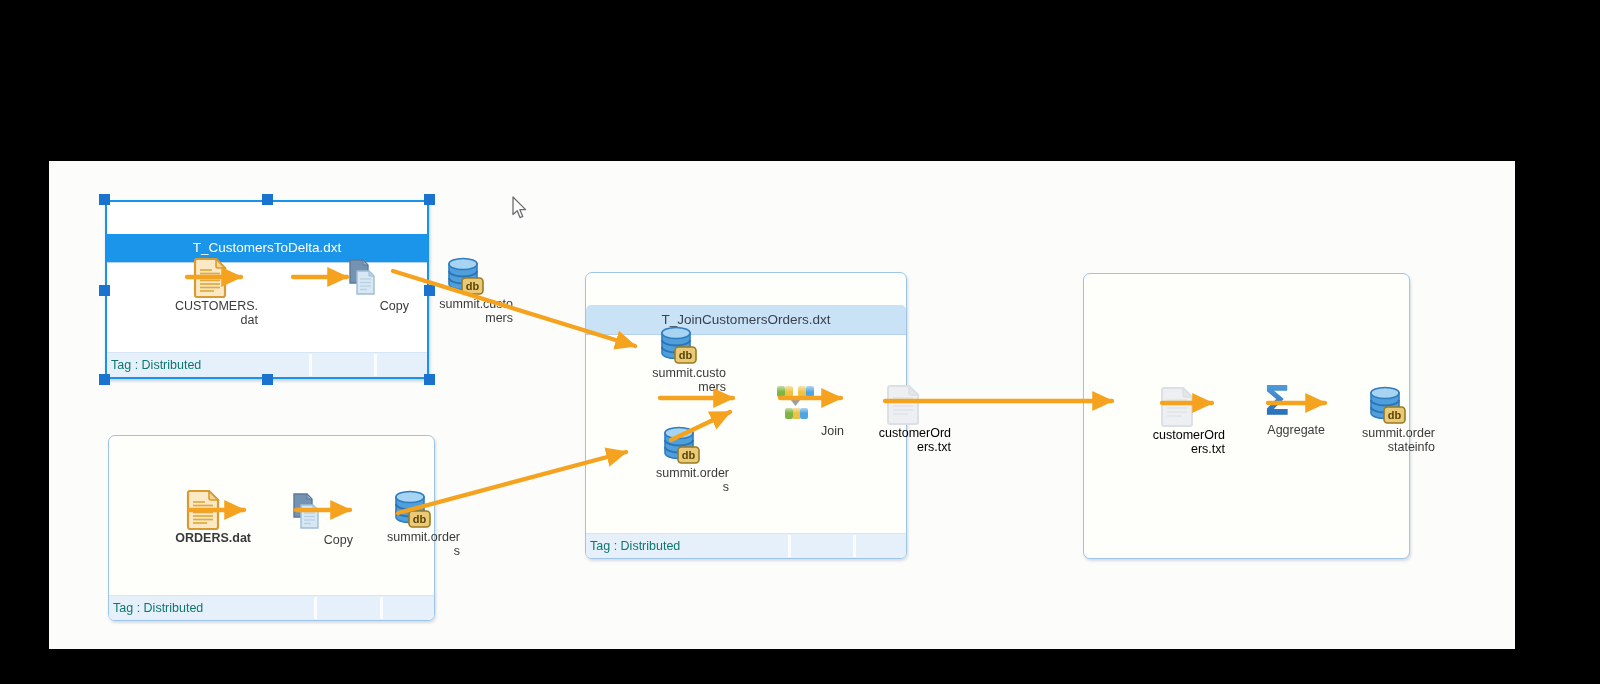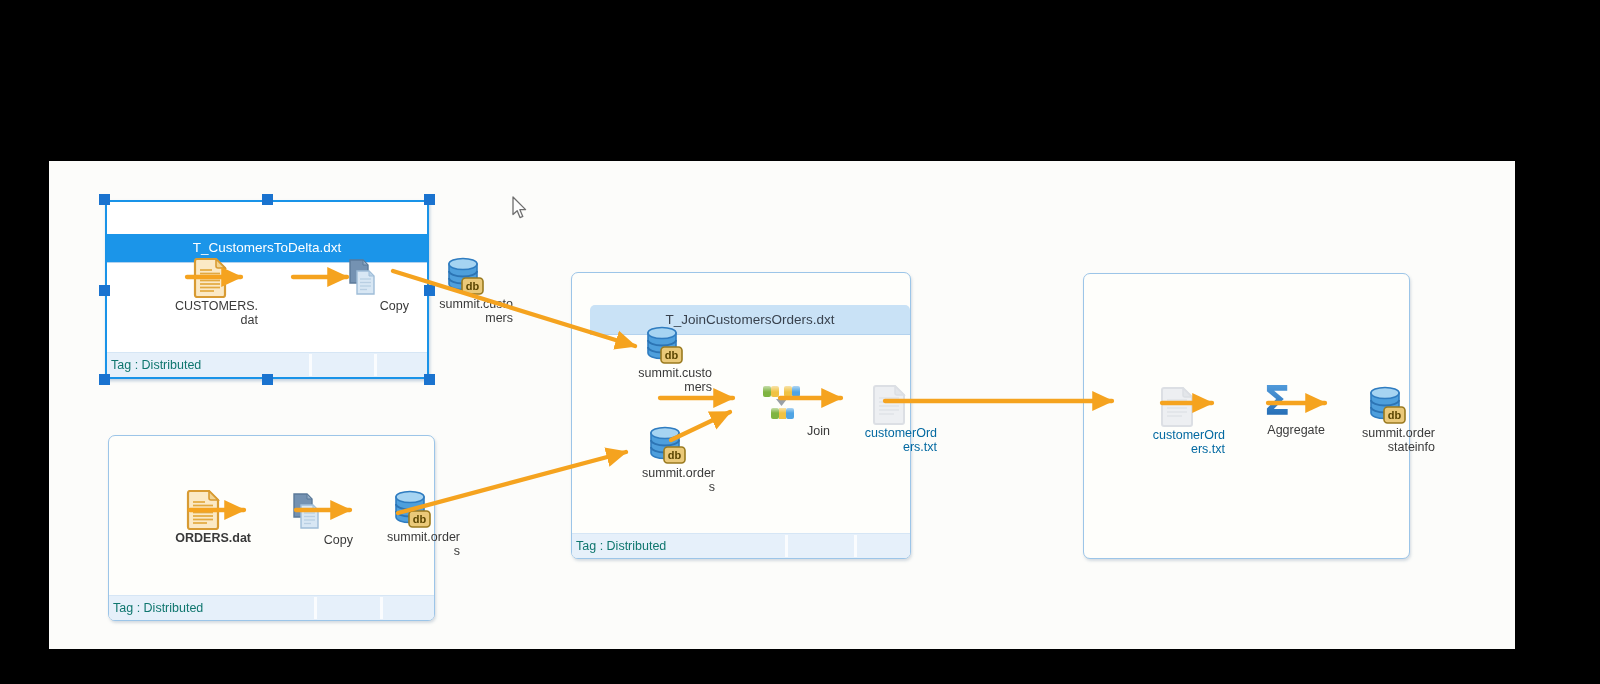--- a/index.html
+++ b/index.html
@@ -18,21 +18,21 @@
   .footer{position:absolute;bottom:0;left:0;right:0;height:24px;line-height:24px;
        background:#E6F0FA;font-size:12.5px;color:#0f766e;padding-left:4px;
        border-top:1px solid #D6E6F5;border-radius:0 0 5px 5px;}
   .selected .footer{border-radius:0;}
   .fdiv{position:absolute;top:1px;bottom:1px;width:3px;background:#FAFCFE;}
   .fdiv.d1{left:63%;} .fdiv.d2{left:83.5%;}
 
   .node{position:absolute;width:96px;text-align:right;margin-left:36px;}
   .node .icon{display:flex;height:42px;align-items:center;justify-content:center;}
   .node .nlabel{display:block;font-size:12.5px;line-height:1.14;color:#3A3A3A;white-space:pre-line;}
-  .node.ghost .nlabel{color:#0369a1;}
+  .node.ghost .nlabel{color:#000000;}
 
   .sel-handle{position:absolute;width:11px;height:11px;background:#1A73CF;z-index:5;}
   .h-tl{left:-8px;top:-8px;} .h-tm{left:calc(50% - 5px);top:-8px;} .h-tr{right:-8px;top:-8px;}
   .h-ml{left:-8px;top:calc(50% - 5px);} .h-mr{right:-8px;top:calc(50% - 5px);}
   .h-bl{left:-8px;bottom:-8px;} .h-bm{left:calc(50% - 5px);bottom:-8px;} .h-br{right:-8px;bottom:-8px;}
 
   .wires{position:absolute;left:0;top:0;width:1466px;height:488px;z-index:6;pointer-events:none;}
   .cursor{position:absolute;z-index:8;}
 </style>
 </head>
@@ -159,21 +159,21 @@
       <span class="nlabel">summit.order
 s</span>
     </div>
     <div class="footer">
       <span>Tag : Distributed</span>
       <div class="fdiv d1"></div>
       <div class="fdiv d2"></div>
     </div>
   </div>
 
-  <div class="box" style="left:522px;top:111px;width:320px;height:285px;padding-left:18px;">
+  <div class="box" style="left:536px;top:111px;width:320px;height:285px;">
     <div class="titlebar">T_JoinCustomersOrders.dxt</div>
     <div class="node" style="left:8px;top:51px;">
       <span class="icon">
           <svg width="38" height="40" viewBox="0 0 38 40">
     <path d="M3,8 v20 a14,5.5 0 0 0 28,0 V8 z" fill="#4E9FDC"></path>
     <path d="M3,8 v20 a14,5.5 0 0 0 28,0 V8 z" fill="none" stroke="#2F7CC0" stroke-width="1.6"></path>
     <path d="M3,15 a14,5.5 0 0 0 28,0" fill="none" stroke="#2C74B4" stroke-width="1.8"></path>
     <path d="M3,22 a14,5.5 0 0 0 28,0" fill="none" stroke="#2C74B4" stroke-width="1.8"></path>
     <ellipse cx="17" cy="8" rx="14" ry="5.5" fill="#A6D4F2" stroke="#2F7CC0" stroke-width="1.6"></ellipse>
     <rect x="16" y="22" width="21" height="16" rx="3.5" fill="#EAC979" stroke="#9A7A1F" stroke-width="1.6"></rect>

